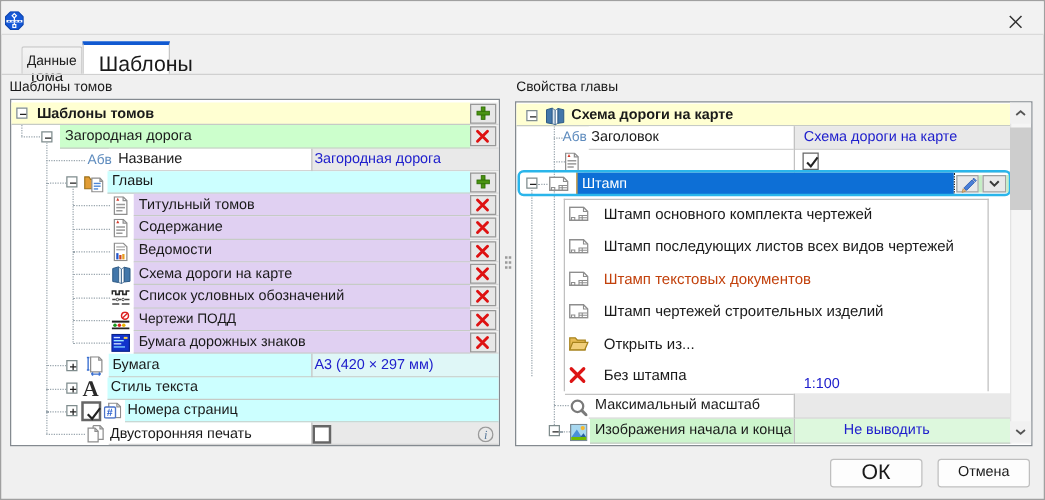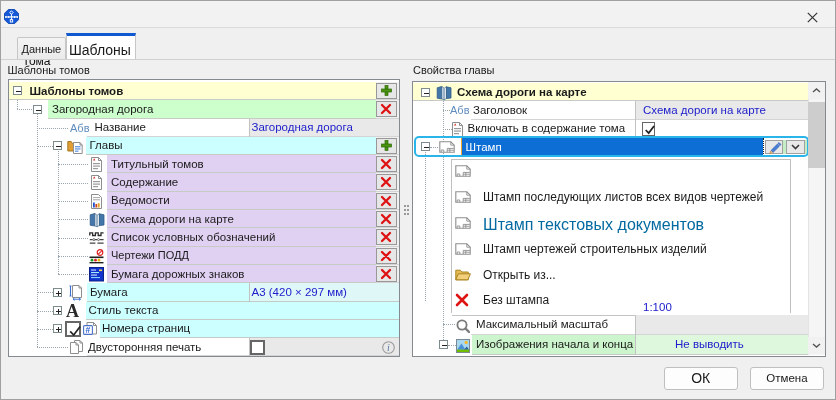--- a/index.html
+++ b/index.html
@@ -22,21 +22,21 @@
 <div style="position:absolute;left:21.5px;top:8.5px;font-size:12px;font-weight:normal;color:#111;white-space:nowrap;margin-top:44px;">Тома</div>
 <div style="position:absolute;left:806px;top:11px;width:11px;height:11px;">
       <svg width="11" height="11" viewBox="0 0 11 11" style="position:absolute;left:0;top:0;">
         <path d="M0.8 0.8 L10.2 10.2 M10.2 0.8 L0.8 10.2" stroke="#333" stroke-width="1.2"></path>
       </svg>
     </div>
 <div style="position:absolute;left:0px;top:57.5px;width:836px;height:0px;border-top:1px solid #d0d0d0;"></div>
 <div style="position:absolute;left:16px;top:36px;width:48.5px;height:21.5px;background:linear-gradient(#f4f4f4,#eaeaea);border:1px solid #c6c6c6;border-bottom:none;border-radius:2px 2px 0 0;"></div>
 <div style="position:absolute;left:20.5px;top:41.5px;font-size:11px;font-weight:normal;color:#1a1a1a;white-space:nowrap;">Данные</div>
 <div style="position:absolute;left:64.5px;top:32px;width:70.5px;height:25.5px;background:#fff;border:1px solid #c6c6c6;border-bottom:none;border-top:3px solid #1159d1;"></div>
-<div style="position:absolute;left:68px;top:40.5px;font-size:14px;font-weight:normal;color:#1a1a1a;white-space:nowrap;">Шаблоны</div>
+<div style="position:absolute;left:78px;top:40.5px;font-size:17px;font-weight:normal;color:#1a1a1a;white-space:nowrap;">Шаблоны</div>
 <div style="position:absolute;left:6.5px;top:63px;font-size:11px;font-weight:normal;color:#1a1a1a;white-space:nowrap;">Шаблоны томов</div>
 <div style="position:absolute;left:412px;top:63px;font-size:11px;font-weight:normal;color:#1a1a1a;white-space:nowrap;">Свойства главы</div>
 <div style="position:absolute;left:7px;top:78.3px;width:391.5px;height:278.2px;background:#fff;border:1px solid #848a90;overflow:hidden;">
 <div style="position:absolute;left:8px;top:15.700000000000003px;width:0px;height:13.450000000000003px;border-left:1px dotted #9aa6ae;"></div>
 <div style="position:absolute;left:8px;top:29.150000000000006px;width:15px;height:0px;border-top:1px dotted #9aa6ae;"></div>
 <div style="position:absolute;left:28px;top:34.0px;width:0px;height:233.04999999999995px;border-left:1px dotted #9aa6ae;"></div>
 <div style="position:absolute;left:28px;top:47.45px;width:31px;height:0px;border-top:1px dotted #9aa6ae;"></div>
 <div style="position:absolute;left:28px;top:65.75000000000001px;width:16px;height:0px;border-top:1px dotted #9aa6ae;"></div>
 <div style="position:absolute;left:28px;top:212.14999999999998px;width:16px;height:0px;border-top:1px dotted #9aa6ae;"></div>
 <div style="position:absolute;left:28px;top:230.45px;width:16px;height:0px;border-top:1px dotted #9aa6ae;"></div>
@@ -361,21 +361,20 @@
 <div style="position:absolute;left:37px;top:39.599999999999994px;width:15px;height:15px;">
         <svg width="15" height="15" viewBox="0 0 15 15" style="position:absolute;left:0;top:0;">
           <path d="M2.5 0.5 H9.5 L12.5 3.5 V14.5 H2.5 Z" fill="#fff" stroke="#8e8e8e"></path>
           <path d="M9.5 0.5 V3.5 H12.5" fill="none" stroke="#8e8e8e"></path>
           <path d="M4 3.5 L5.2 1.2 L6.4 3.5 Z" fill="#d33a2a"></path>
           <rect x="4" y="6" width="7" height="1.2" fill="#9a9a9a"></rect>
           <rect x="4" y="8.5" width="7" height="1.2" fill="#9a9a9a"></rect>
           <rect x="4" y="11" width="5" height="1.2" fill="#9a9a9a"></rect>
         </svg>
       </div>
-<div style="position:absolute;left:54.5px;top:40.19999999999999px;font-size:11.5px;font-weight:normal;color:#1a1a1a;white-space:nowrap;">Включать в содержание тома</div>
 <div style="position:absolute;left:228.5px;top:40.099999999999994px;width:13.5px;height:13.5px;background:#fff;border:1px solid #666;">
         <svg width="13.5" height="13.5" viewBox="0 0 13.5 13.5" style="position:absolute;left:0;top:0;">
           <path d="M2.7 7.0200000000000005 L5.67 10.125 L11.069999999999999 2.97" fill="none" stroke="#222" stroke-width="1.7"></path>
         </svg>
       </div>
 <div style="position:absolute;left:26px;top:58.900000000000006px;width:16px;height:12px;">
         <svg width="16" height="12" viewBox="0 0 16 12" style="position:absolute;left:0;top:0;">
           <path d="M0.8 0.8 H11.8 L15.2 4.2 V11.2 H0.8 Z" fill="#fff" stroke="#8e8e8e" stroke-width="1.1"></path>
           <path d="M11.8 0.8 V4.2 H15.2" fill="none" stroke="#8e8e8e" stroke-width="0.9"></path>
           <path d="M8.2 11 V7.4 H14.8 M10.8 11 V7.4 M8.2 9.2 H14.8" fill="none" stroke="#8e8e8e" stroke-width="0.9"></path>
@@ -402,38 +401,39 @@
         </svg>
       </div>
 <div style="position:absolute;left:392px;top:57.900000000000006px;width:1.5px;height:13.8px;background:#c6eec6;"></div>
 <div style="position:absolute;left:7.5px;top:60.400000000000006px;width:9px;height:9px;background:#fff;border:1px solid #7f8c8d;box-sizing:border-box;">
         <svg width="9" height="9" viewBox="0 0 9 9" style="position:absolute;left:0;top:0;">
           <rect x="2" y="4" width="5" height="1" fill="#222"></rect>
         </svg>
       </div>
 <div style="position:absolute;left:1px;top:53.599999999999994px;width:394.5px;height:21.5px;border:2.1px solid #2ab5ea;border-radius:5px;"></div>
 <div style="position:absolute;left:37.5px;top:76.5px;width:340.0px;height:154.8px;background:#fff;border:1px solid #c0c0c0;border-bottom:none;"></div>
+<div style="position:absolute;left:70px;top:82.4px;font-size:12px;font-weight:normal;color:#1a1a1a;white-space:nowrap;">Штамп основного комплекта чертежей</div>
 <div style="position:absolute;left:41.5px;top:83.4px;width:16px;height:12px;">
         <svg width="16" height="12" viewBox="0 0 16 12" style="position:absolute;left:0;top:0;">
           <path d="M0.8 0.8 H11.8 L15.2 4.2 V11.2 H0.8 Z" fill="#fff" stroke="#8e8e8e" stroke-width="1.1"></path>
           <path d="M11.8 0.8 V4.2 H15.2" fill="none" stroke="#8e8e8e" stroke-width="0.9"></path>
           <path d="M8.2 11 V7.4 H14.8 M10.8 11 V7.4 M8.2 9.2 H14.8" fill="none" stroke="#8e8e8e" stroke-width="0.9"></path>
           <path d="M2.2 11 V9 H4.8 V11" fill="none" stroke="#8e8e8e" stroke-width="0.9"></path>
         </svg>
       </div>
 <div style="position:absolute;left:70px;top:108.20000000000002px;font-size:12px;font-weight:normal;color:#1a1a1a;white-space:nowrap;">Штамп последующих листов всех видов чертежей</div>
 <div style="position:absolute;left:41.5px;top:109.20000000000002px;width:16px;height:12px;">
         <svg width="16" height="12" viewBox="0 0 16 12" style="position:absolute;left:0;top:0;">
           <path d="M0.8 0.8 H11.8 L15.2 4.2 V11.2 H0.8 Z" fill="#fff" stroke="#8e8e8e" stroke-width="1.1"></path>
           <path d="M11.8 0.8 V4.2 H15.2" fill="none" stroke="#8e8e8e" stroke-width="0.9"></path>
           <path d="M8.2 11 V7.4 H14.8 M10.8 11 V7.4 M8.2 9.2 H14.8" fill="none" stroke="#8e8e8e" stroke-width="0.9"></path>
           <path d="M2.2 11 V9 H4.8 V11" fill="none" stroke="#8e8e8e" stroke-width="0.9"></path>
         </svg>
       </div>
-<div style="position:absolute;left:70px;top:134.0px;font-size:16px;font-weight:normal;color:#0369a1;white-space:nowrap;">Штамп текстовых документов</div>
+<div style="position:absolute;left:70px;top:134.0px;font-size:12px;font-weight:normal;color:#c2410c;white-space:nowrap;">Штамп текстовых документов</div>
 <div style="position:absolute;left:41.5px;top:135.0px;width:16px;height:12px;">
         <svg width="16" height="12" viewBox="0 0 16 12" style="position:absolute;left:0;top:0;">
           <path d="M0.8 0.8 H11.8 L15.2 4.2 V11.2 H0.8 Z" fill="#fff" stroke="#8e8e8e" stroke-width="1.1"></path>
           <path d="M11.8 0.8 V4.2 H15.2" fill="none" stroke="#8e8e8e" stroke-width="0.9"></path>
           <path d="M8.2 11 V7.4 H14.8 M10.8 11 V7.4 M8.2 9.2 H14.8" fill="none" stroke="#8e8e8e" stroke-width="0.9"></path>
           <path d="M2.2 11 V9 H4.8 V11" fill="none" stroke="#8e8e8e" stroke-width="0.9"></path>
         </svg>
       </div>
 <div style="position:absolute;left:70px;top:159.8px;font-size:12px;font-weight:normal;color:#1a1a1a;white-space:nowrap;">Штамп чертежей строительных изделий</div>
 <div style="position:absolute;left:41.5px;top:160.8px;width:16px;height:12px;">
@@ -496,14 +496,14 @@
         </svg>
       </div>
 <div style="position:absolute;left:394.5px;top:20px;width:17.5px;height:65.5px;background:#cdcdcd;"></div>
 <div style="position:absolute;left:394.5px;top:255px;width:17.5px;height:17px;background:#f1f1f1;"></div>
 <div style="position:absolute;left:399.0px;top:261px;width:9px;height:5px;">
         <svg width="9" height="5" viewBox="0 0 9 5" style="position:absolute;left:0;top:0;">
           <path d="M1 1 L4.5 4 L8 1" fill="none" stroke="#555" stroke-width="1.4"></path>
         </svg>
       </div>
 </div>
-<div style="position:absolute;left:663px;top:366px;width:73.5px;height:22.5px;background:#fdfdfd;border:1px solid #bfbfbf;border-radius:3px;display:flex;align-items:center;justify-content:center;font-size:14px;color:#1a1a1a;">ОК</div>
+<div style="position:absolute;left:663px;top:366px;width:73.5px;height:22.5px;background:#fdfdfd;border:1px solid #bfbfbf;border-radius:3px;display:flex;align-items:center;justify-content:center;font-size:17px;color:#1a1a1a;">ОК</div>
 <div style="position:absolute;left:749px;top:366px;width:74px;height:22.5px;background:#fdfdfd;border:1px solid #bfbfbf;border-radius:3px;display:flex;align-items:center;justify-content:center;font-size:11.5px;color:#1a1a1a;">Отмена</div>
 </div>
 </body></html>

